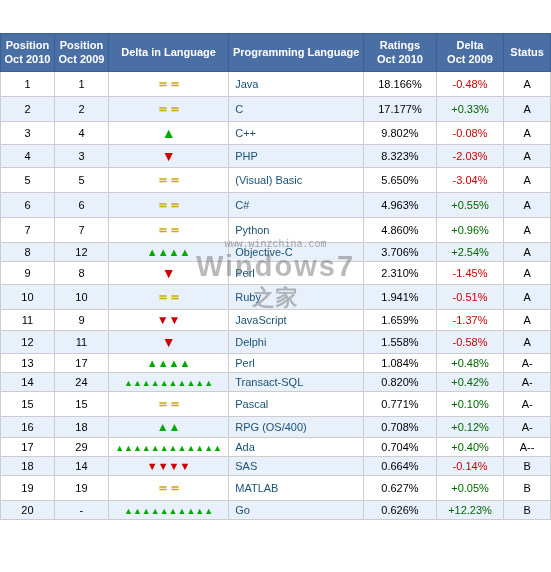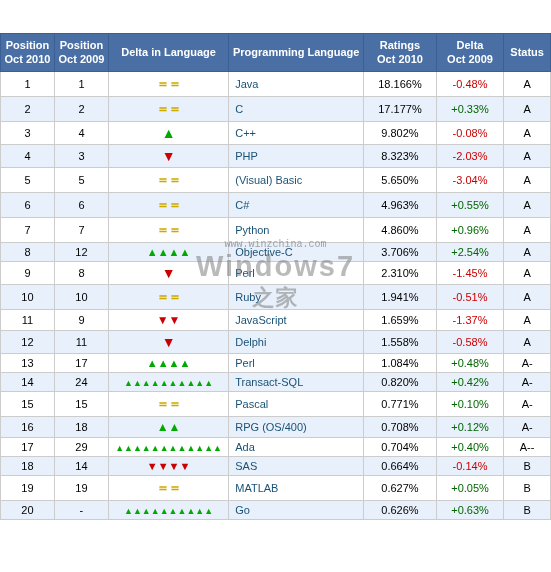--- a/index.html
+++ b/index.html
@@ -267,18 +267,18 @@
     <td>0.627%</td>
     <td style="color:#006600">+0.05%</td>
     <td>B</td>
   </tr>
         <tr>
     <td>20</td>
     <td>-</td>
     <td><span style="color:#00aa00;font-size:9px">▲▲▲▲▲▲▲▲▲▲</span></td>
     <td class="lang-name">Go</td>
     <td>0.626%</td>
-    <td style="color:#006600">+0.63%</td>
+    <td style="color:#006600">+12.23%</td>
     <td>B</td>
   </tr>
       </tbody>
   </table>
 </div>
 
 </body></html>

